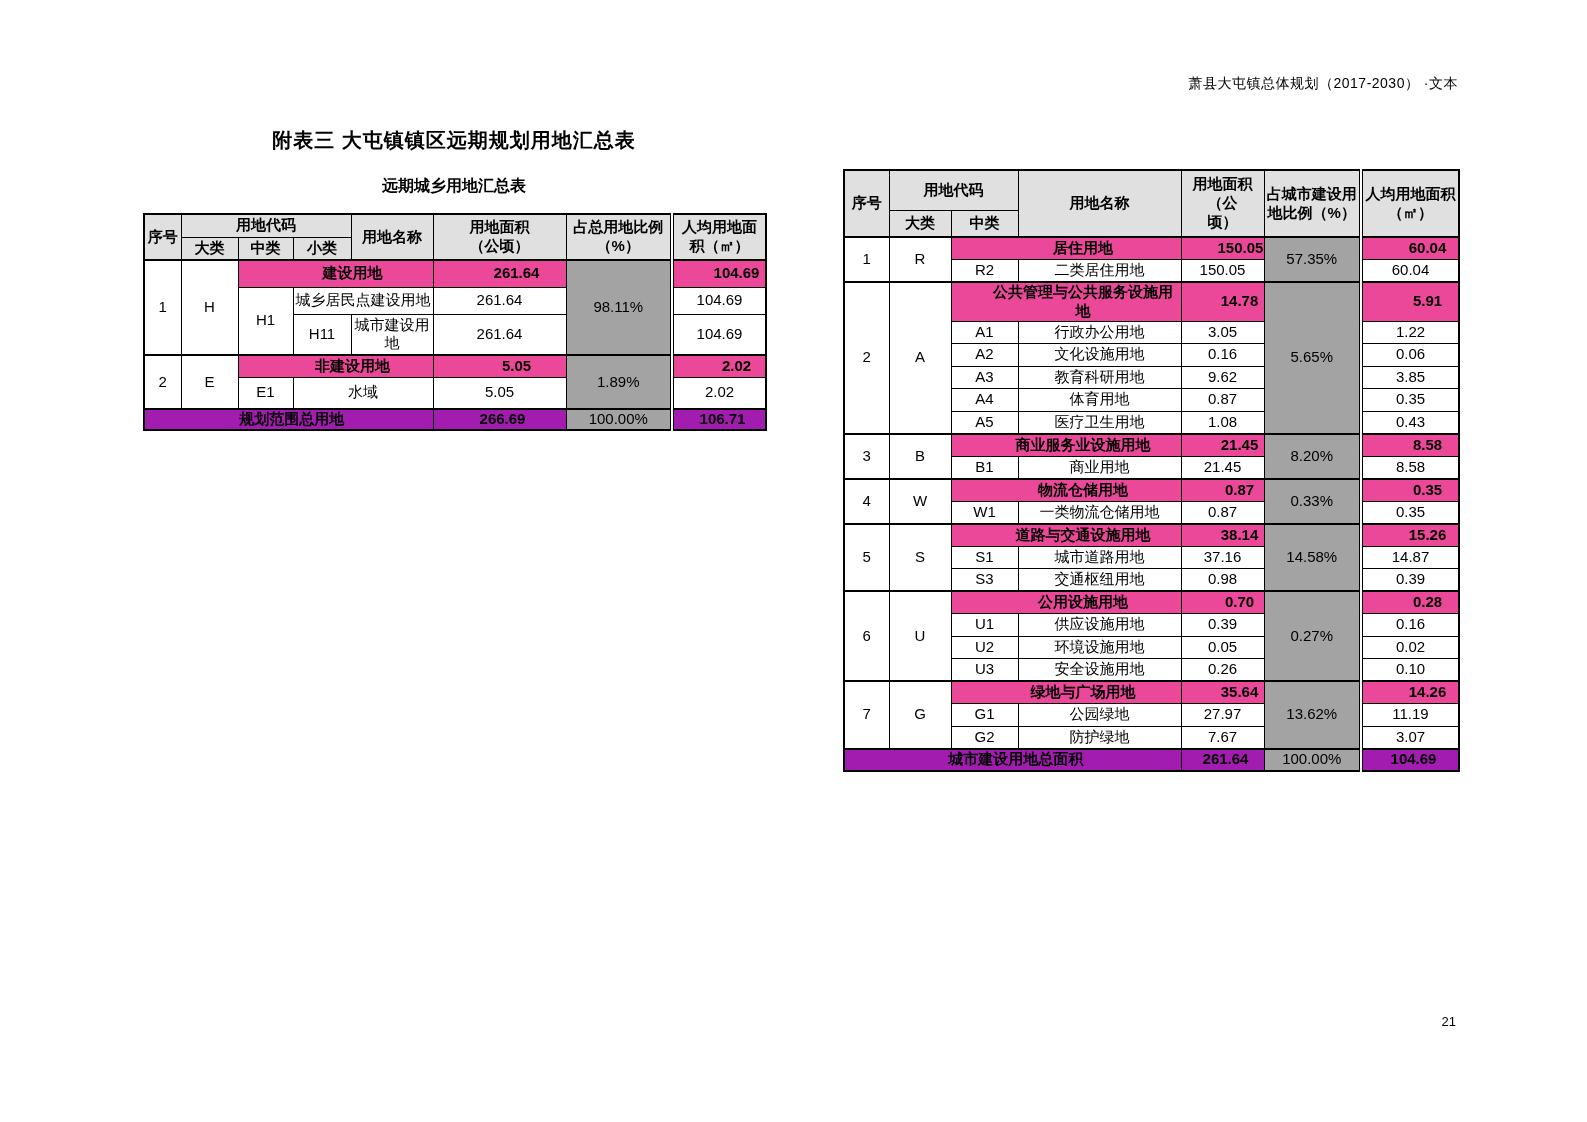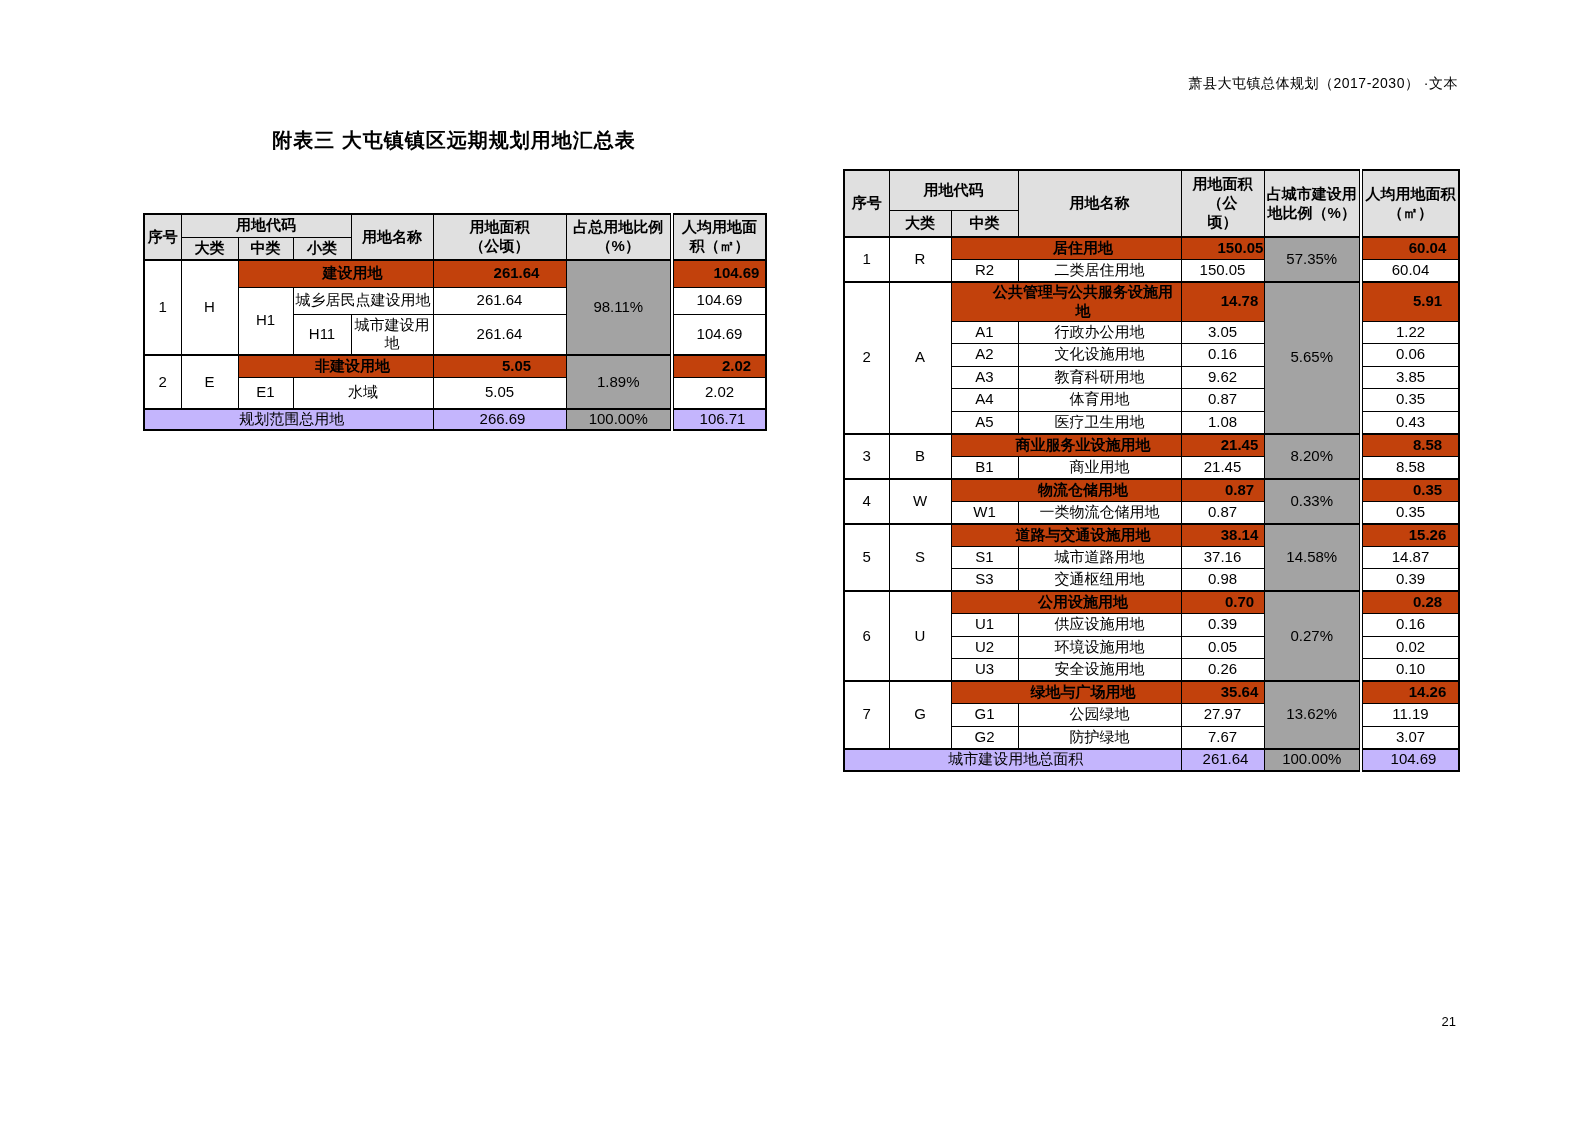--- a/index.html
+++ b/index.html
@@ -27,22 +27,22 @@
 
   table{
     position:absolute;border-collapse:collapse;table-layout:fixed;
     border:2px solid #000;font-size:15px;
   }
   td{
     border:1px solid #000;text-align:center;vertical-align:middle;
     padding:0 2px;white-space:pre-line;line-height:1.25;overflow:hidden;
   }
   .hd{background:#e0e0e0;font-weight:bold;}
-  .sum{background:#c2410c;font-weight:bold;padding-left:36px;}
-  .tot{background:#c4b5fd;font-weight:normal;padding-left:8px;}
+  .sum{background:#ec4899;font-weight:bold;padding-left:36px;}
+  .tot{background:#a21caf;font-weight:bold;padding-left:8px;}
   .pct{background:#a3a3a3;font-weight:normal;}
   .pj{border-left:4px double #000;}
   tr.grp td{border-top:2px solid #000;}
 
   .t1{left:143px;top:213px;width:622px;}
   .t1 tr:nth-child(1){height:23px;}
   .t1 tr:nth-child(2){height:23px;}
   .t1 tr:nth-child(3){height:27px;}
   .t1 tr:nth-child(4){height:27px;}
   .t1 tr:nth-child(5){height:41px;}
@@ -57,20 +57,21 @@
 </style>
 </head>
 <body>
 
 <div class="page">
 
   <div class="doc-header">萧县大屯镇总体规划（2017-2030） ·文本</div>
 
   <div class="title-main">附表三 大屯镇镇区远期规划用地汇总表</div>
 
+  <div class="subtitle-left">远期城乡用地汇总表</div>
 
 
   <table class="t1">
     <colgroup>
       <col style="width:37px">
         <col style="width:57px">
         <col style="width:55px">
       <col style="width:58px">
         <col style="width:82px">
         <col style="width:133px">

